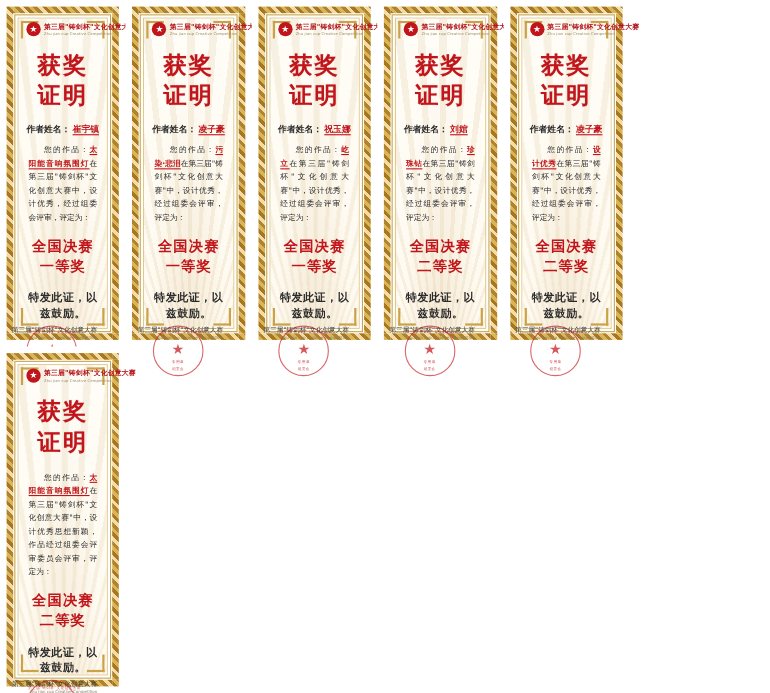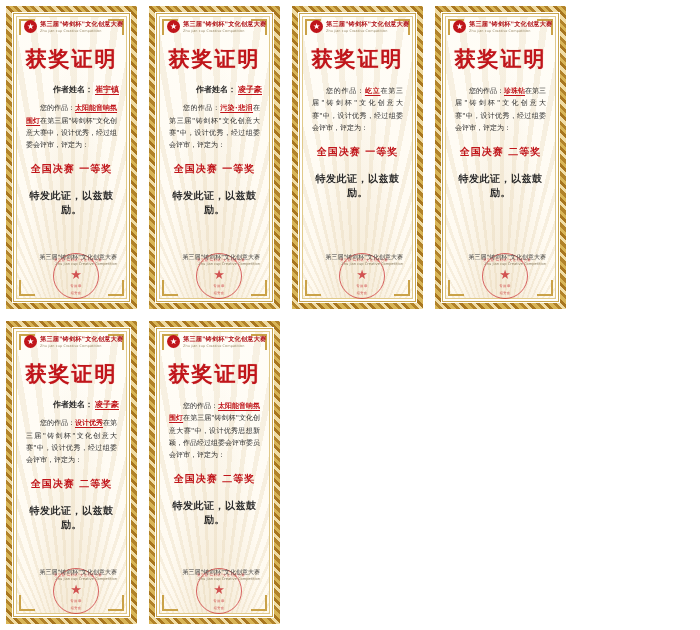--- a/index.html
+++ b/index.html
@@ -7,21 +7,21 @@
     padding: 0;
     background: #ffffff;
     width: 700px;
     height: 630px;
     overflow: hidden;
     font-family: "DejaVu Sans", "Liberation Sans", sans-serif;
   }
 
   #grid {
     display: grid;
-    grid-template-columns: repeat(4, 1fr);
+    grid-template-columns: repeat(5, 1fr);
     grid-template-rows: repeat(2, 1fr);
     width: 572px;
     height: 630px;
     box-sizing: border-box;
   }
 
   .cert {
     position: relative;
     box-sizing: border-box;
     padding: 7px;
@@ -133,21 +133,21 @@
     margin-top: 8px;
     margin-bottom: 12px;
     font-family: "DejaVu Serif", "Liberation Serif", serif;
     text-shadow: 0 0 1px rgba(192,21,26,0.35);
   }
 
   .name-line {
     font-size: 8px;
     color: #2b2b2b;
     margin-bottom: 7px;
-    text-align: right;
+    text-align: left;
     line-height: 1.3;
   }
   .name-line .label { font-weight: bold; }
   .name-line .value {
     font-weight: bold;
     color: #c0151a;
     text-decoration: underline;
     text-underline-offset: 2px;
     margin-left: 2px;
   }
@@ -166,21 +166,21 @@
     text-decoration: underline;
     text-underline-offset: 2px;
     margin-top: 41px;
   }
 
   .award {
     margin-top: 11px;
     text-align: center;
     color: #c0151a;
     font-weight: bold;
-    font-size: 10px;
+    font-size: 13px;
     letter-spacing: 1px;
     font-family: "DejaVu Serif", "Liberation Serif", serif;
   }
 
   .encourage {
     margin-top: 13px;
     text-align: center;
     font-size: 10px;
     color: #2b2b2b;
     font-weight: bold;
@@ -330,20 +330,21 @@
       <div class="corner br"></div>
       <div class="content">
         <div class="logo-row">
           <div class="logo-mark"></div>
           <div>
             <div class="logo-text-main">第三届"铸剑杯"文化创意大赛</div>
             <div class="logo-text-sub">Zhu jian cup Creative Competition</div>
           </div>
         </div>
         <div class="title">获奖证明</div>
+        <div class="name-line"><span class="label">作者姓名：</span><span class="value">祝玉娜</span></div>
         <div class="body-text"><span>您的作品：</span><span class="work">屹立</span><span>在第三届"铸剑杯"文化创意大赛"中，设计优秀，经过组委会评审，评定为：</span></div>
         <div class="award">全国决赛 一等奖</div>
         <div class="encourage">特发此证，以兹鼓励。</div>
         <div class="sign-block">
           <div class="seal">
             <div class="ring-text">第三届"铸剑杯"文化创意大赛</div>
             <div class="star">★</div>
             <div class="mid">专用章</div>
             <div class="ring-text bottom">组委会</div>
           </div>
@@ -363,20 +364,21 @@
       <div class="corner br"></div>
       <div class="content">
         <div class="logo-row">
           <div class="logo-mark"></div>
           <div>
             <div class="logo-text-main">第三届"铸剑杯"文化创意大赛</div>
             <div class="logo-text-sub">Zhu jian cup Creative Competition</div>
           </div>
         </div>
         <div class="title">获奖证明</div>
+        <div class="name-line"><span class="label">作者姓名：</span><span class="value">刘婠</span></div>
         <div class="body-text"><span>您的作品：</span><span class="work">珍珠钻</span><span>在第三届"铸剑杯"文化创意大赛"中，设计优秀，经过组委会评审，评定为：</span></div>
         <div class="award">全国决赛 二等奖</div>
         <div class="encourage">特发此证，以兹鼓励。</div>
         <div class="sign-block">
           <div class="seal">
             <div class="ring-text">第三届"铸剑杯"文化创意大赛</div>
             <div class="star">★</div>
             <div class="mid">专用章</div>
             <div class="ring-text bottom">组委会</div>
           </div>

